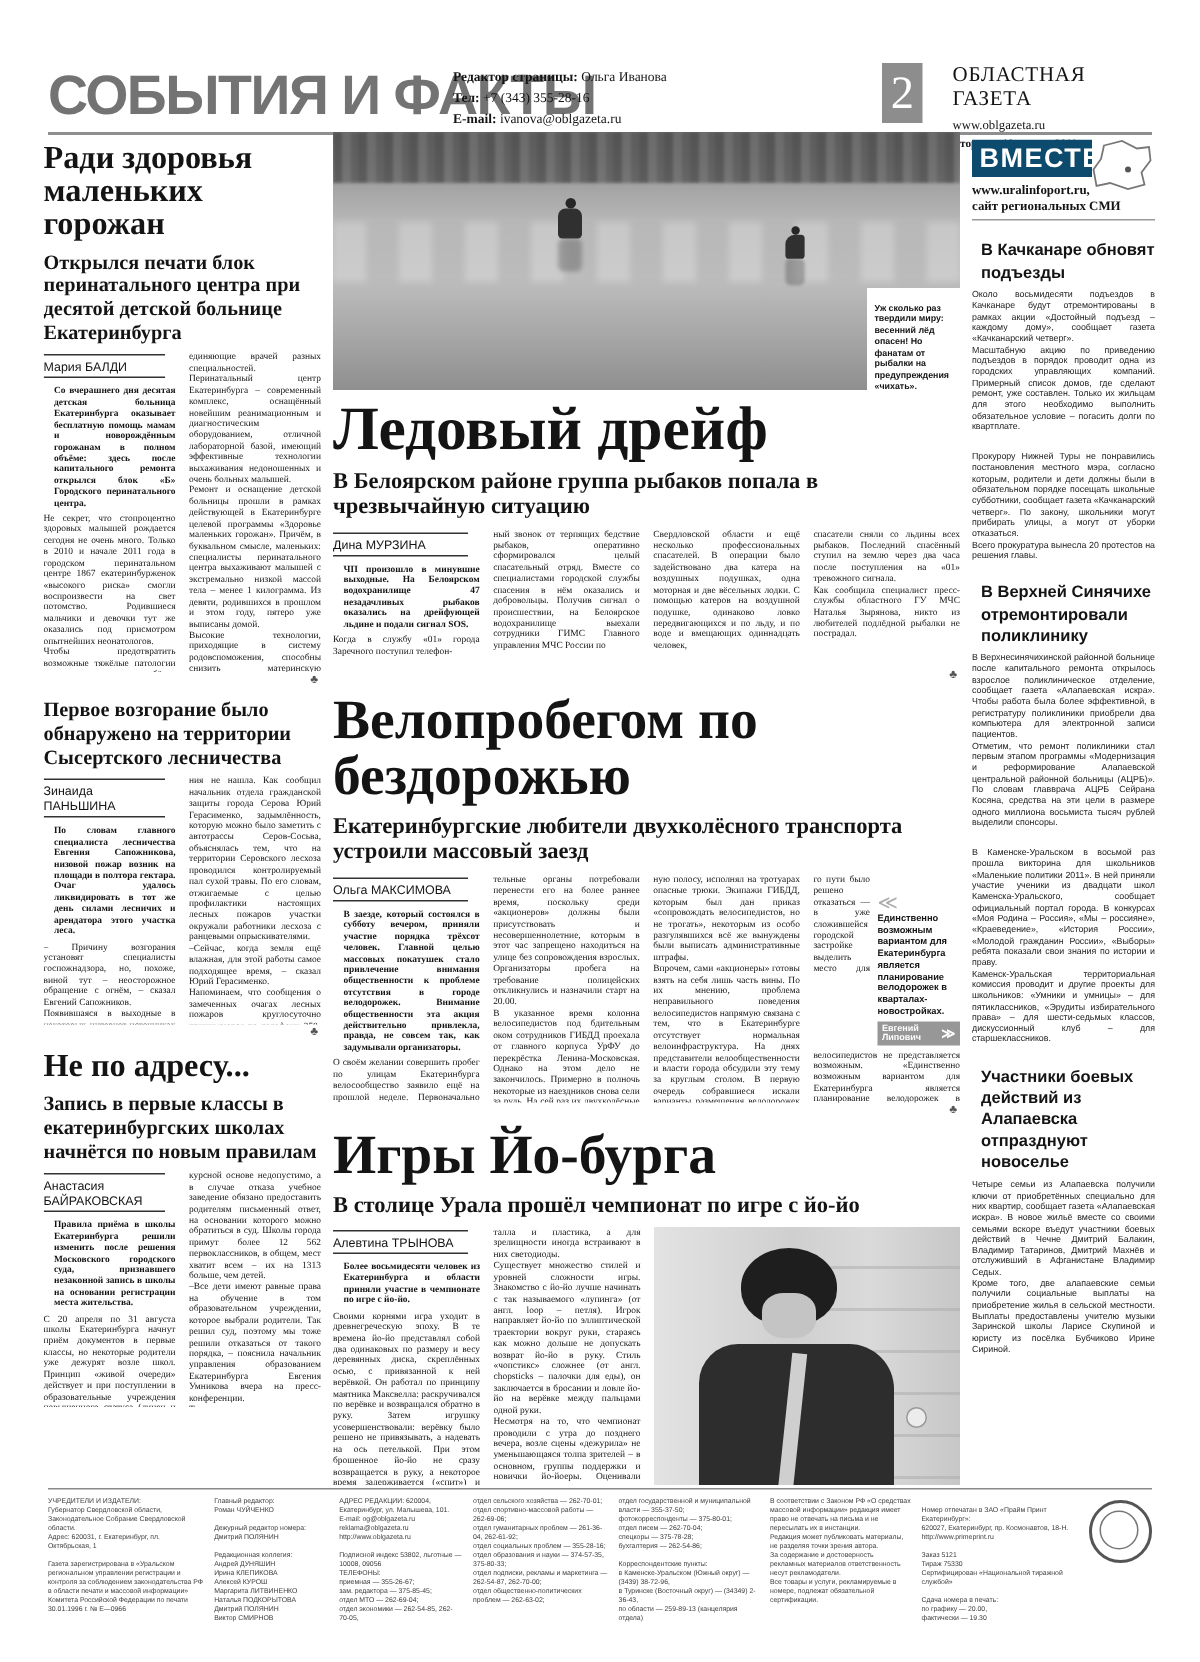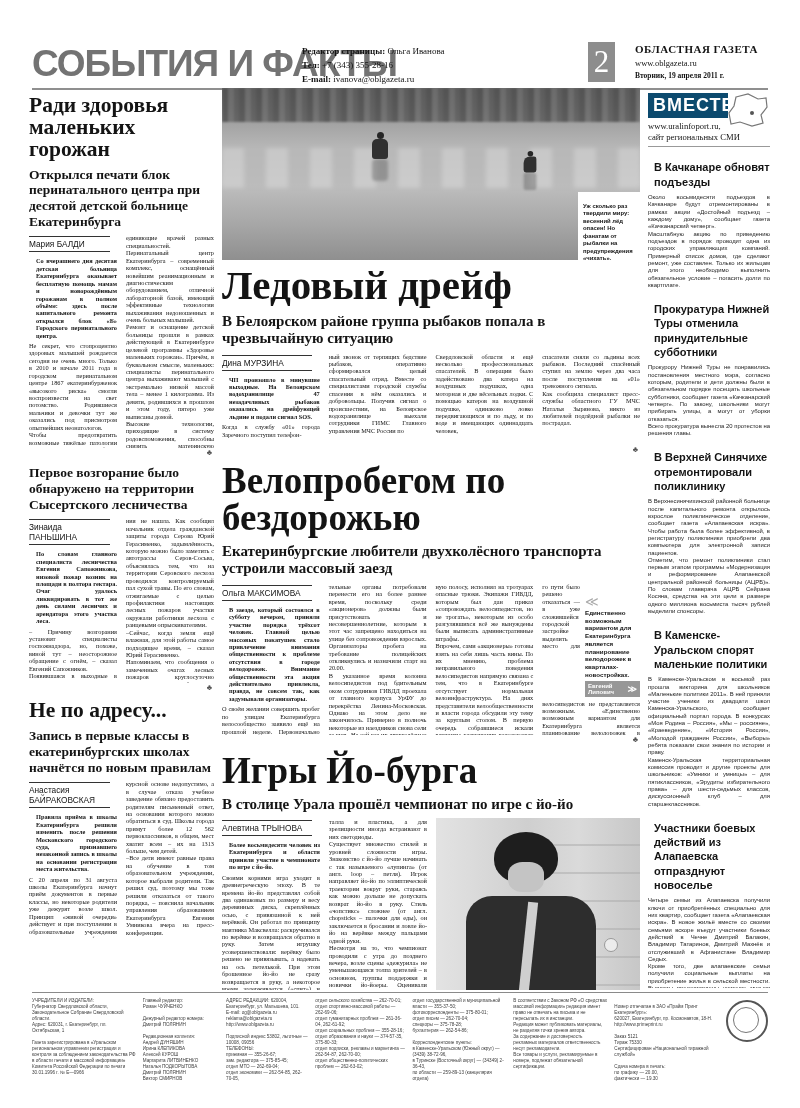--- a/index.html
+++ b/index.html
@@ -7,21 +7,21 @@
         font-family:"Liberation Serif",serif;color:#141414;overflow:hidden;}
   .b{font-weight:bold;margin-top:44px;}
   
   .masthead{position:absolute;left:32px;top:42px;width:736px;height:46px;border-bottom:2px solid #8f8f8f;}
   .mast-title{position:absolute;left:0;top:0;font-family:"Liberation Sans",sans-serif;font-weight:bold;
               font-stretch:condensed;font-size:37px;line-height:44px;color:#737373;letter-spacing:-1px;}
   .editor-block{position:absolute;left:270px;top:3px;font-size:9px;line-height:1.55;}
   .page-num{position:absolute;left:556px;top:0;width:27px;height:40px;background:#8d8d8d;color:#fff;
             font-size:31px;line-height:40px;text-align:center;font-family:"Liberation Serif",serif;}
   .brand{position:absolute;left:603px;top:1px;width:133px;}
-  .brand-name{font-size:11px;font-weight:bold;letter-spacing:.5px;}
+  .brand-name{font-size:14px;font-weight:normal;letter-spacing:.5px;}
   .brand-url{font-size:8.5px;margin-top:3px;}
   .brand-date{font-size:7.5px;font-weight:bold;margin-top:3px;}
   
   .left-zone{position:absolute;left:29px;top:95px;width:185px;height:893px;overflow:hidden;}
   .center-zone{position:absolute;left:222px;top:88px;width:418px;height:902px;overflow:hidden;}
   .right-zone{position:absolute;left:648px;top:93px;width:122px;height:895px;overflow:hidden;
               font-family:"Liberation Sans",sans-serif;}
   
   .hl{font-weight:bold;margin:0 0 6px 0;line-height:1.02;}
   .hl-l{font-size:21.5px;}
@@ -68,21 +68,21 @@
   .yy-hair{position:absolute;left:58px;top:14px;width:64px;height:52px;border-radius:50% 50% 46% 46%;background:#1e1e1e;}
   .yy-face{position:absolute;left:72px;top:44px;width:36px;height:30px;border-radius:40%;background:#c4c4c4;}
   .yy-body{position:absolute;left:30px;top:78px;width:130px;height:130px;border-radius:26px 30px 0 0;background:#2d2d2d;}
   .yy-stripe{position:absolute;left:86px;top:84px;width:10px;height:118px;background:#cfcfcf;transform:rotate(6deg);}
   .yy-ball{position:absolute;left:168px;top:120px;width:12px;height:12px;border-radius:50%;background:#ececec;border:1px solid #999;}
   
   .vm-head{position:relative;border-bottom:1px solid #999;padding-bottom:4px;}
   .vm-bar{width:70px;background:#0c4a6e;color:#fff;font-weight:bold;font-size:18px;
           letter-spacing:1px;padding:2px 5px;}
   .vm-map{position:absolute;right:2px;top:0;}
-  .vm-site{font-family:"Liberation Serif",serif;font-weight:normal;font-size:8.6px;line-height:1.25;margin-top:3px;}
+  .vm-site{font-family:"Liberation Serif",serif;font-weight:bold;font-size:8.6px;line-height:1.25;margin-top:3px;}
   .vm-item{margin-top:13px;}
   .vm-title{font-size:11px;font-weight:bold;line-height:1.3;margin:12px 0 5px 6px;}
   .vm-body{font-size:5.9px;line-height:1.24;color:#222;text-align:justify;white-space:pre-line;}
   
   .footer{position:absolute;left:32px;top:992px;width:736px;border-top:1px solid #8a8a8a;
           padding-top:5px;display:flex;gap:7px;font-family:"Liberation Sans",sans-serif;
           font-size:4.6px;line-height:1.3;color:#3c3c3c;}
   .fcol{white-space:pre-line;text-align:left;}
   .f1{width:106px;} .f2{width:78px;} .f3{width:84px;} .f4{width:92px;} .f5{width:96px;} .f6{width:96px;} .f7{width:110px;position:relative;padding-right:46px;box-sizing:content-box;}
   .stamp{position:absolute;right:0;top:2px;width:38px;height:38px;border:2px solid #555;border-radius:50%;}
@@ -284,31 +284,29 @@
       <div class="vm-site">www.uralinfoport.ru,</div>
       <div class="vm-site" style="margin-top:0;">сайт региональных СМИ</div>
     </div>
 
     <div class="vm-item">
       <h4 class="vm-title">В Качканаре обновят подъезды</h4>
       <p class="vm-body" style="margin:0;">Около восьмидесяти подъездов в Качканаре будут отремонтированы в рамках акции «Достойный подъезд – каждому дому», сообщает газета «Качканарский четверг».
 Масштабную акцию по приведению подъездов в порядок проводит одна из городских управляющих компаний. Примерный список домов, где сделают ремонт, уже составлен. Только их жильцам для этого необходимо выполнить обязательное условие – погасить долги по квартплате.</p>
     </div>
     <div class="vm-item">
-      <h4 class="vm-title">Прокуратура Нижней Туры отменила принудительные субботники</h4>
       <p class="vm-body" style="margin:0;">Прокурору Нижней Туры не понравились постановления местного мэра, согласно которым, родители и дети должны были в обязательном порядке посещать школьные субботники, сообщает газета «Качканарский четверг». По закону, школьники могут прибирать улицы, а могут от уборки отказаться.
 Всего прокуратура вынесла 20 протестов на решения главы.</p>
     </div>
     <div class="vm-item">
       <h4 class="vm-title">В Верхней Синячихе отремонтировали поликлинику</h4>
       <p class="vm-body" style="margin:0;">В Верхнесинячихинской районной больнице после капитального ремонта открылось взрослое поликлиническое отделение, сообщает газета «Алапаевская искра». Чтобы работа была более эффективной, в регистратуру поликлиники приобрели два компьютера для электронной записи пациентов.
 Отметим, что ремонт поликлиники стал первым этапом программы «Модернизация и реформирование Алапаевской центральной районной больницы (АЦРБ)». По словам главврача АЦРБ Сейрана Косяна, средства на эти цели в размере одного миллиона восьмиста тысяч рублей выделили спонсоры.</p>
     </div>
     <div class="vm-item">
-      <h4 class="vm-title">В Каменске-Уральском спорят маленькие политики</h4>
       <p class="vm-body" style="margin:0;">В Каменске-Уральском в восьмой раз прошла викторина для школьников «Маленькие политики 2011». В ней приняли участие ученики из двадцати школ Каменска-Уральского, сообщает официальный портал города. В конкурсах «Моя Родина – Россия», «Мы – россияне», «Краеведение», «История России», «Молодой гражданин России», «Выборы» ребята показали свои знания по истории и праву.
 Каменск-Уральская территориальная комиссия проводит и другие проекты для школьников: «Умники и умницы» – для пятиклассников, «Эрудиты избирательного права» – для шести-седьмых классов, дискуссионный клуб – для старшеклассников.</p>
     </div>
     <div class="vm-item">
       <h4 class="vm-title">Участники боевых действий из Алапаевска отпразднуют новоселье</h4>
       <p class="vm-body" style="margin:0;">Четыре семьи из Алапаевска получили ключи от приобретённых специально для них квартир, сообщает газета «Алапаевская искра». В новое жильё вместе со своими семьями вскоре въедут участники боевых действий в Чечне Дмитрий Балакин, Владимир Татаринов, Дмитрий Махнёв и отслуживший в Афганистане Владимир Седых.
 Кроме того, две алапаевские семьи получили социальные выплаты на приобретение жилья в сельской местности. Выплаты предоставлены учителю музыки Заринской школы Ларисе Скупиной и юристу из посёлка Бубчиково Ирине Сириной.</p>
     </div>
 
   </aside>

